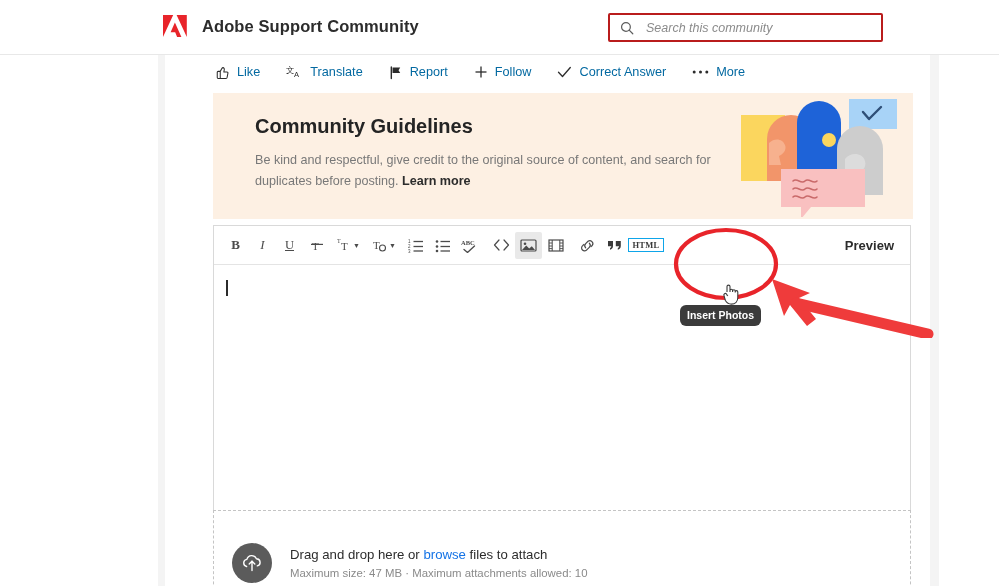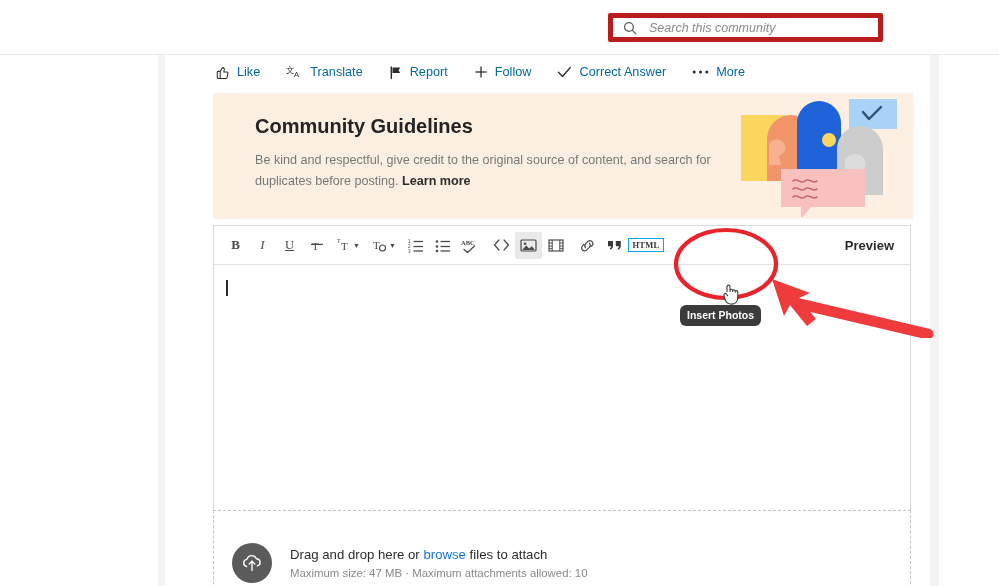--- a/index.html
+++ b/index.html
@@ -15,21 +15,21 @@
   .header {
     position: absolute; left:0; top:0; width:999px; height:55px;
     background:#ffffff; border-bottom:1px solid #e8e8e8;
   }
   .brand { position:absolute; left:162px; top:14px; display:flex; align-items:center; gap:14px; }
   .adobe-logo { width:26px; height:24px; display:block; }
   .brand-title { font-size:16.5px; color:#2c2c2c; font-weight:700; letter-spacing:0.1px; white-space:nowrap; }
 
   .search-box {
     position:absolute; left:608px; top:13px; width:275px; height:29px;
-    border:5px solid #b91c1c; border-radius:2px; background:#fff;
+    border:2px solid #b91c1c; border-radius:2px; background:#fff;
     display:flex; align-items:center; padding:0 8px 0 10px;
   }
   .search-icon { width:14px; height:14px; flex:none; margin-right:12px; color:#6e6e6e; }
   .search-input {
     border:none; outline:none; font-size:12.5px; width:100%;
     font-family:"Liberation Sans", sans-serif; color:#3a3a3a; background:transparent;
   }
   .search-input::placeholder { color:#8b8b8b; font-style:italic; }
 
   
@@ -126,20 +126,27 @@
   .attach-title { font-size:13.2px; color:#2c2c2c; line-height:1.4; }
   .attach-link { color:#1473e6; text-decoration:none; }
   .attach-sub { font-size:11.4px; color:#8a8a8a; margin-top:3px; }
 </style>
 </head>
 <body>
 
 <div class="page">
 
   <div class="header">
+    <div class="brand">
+      <svg class="adobe-logo" viewBox="0 0 26 24">
+        <path fill="#e8242a" d="M0 0h26v24H0z" opacity="0"></path>
+        <path fill="#e8242a" d="M1 1h10.2L1 23V1zM24.8 1H14.6L24.8 23V1zM12.9 8.4l6.5 14.6h-4.3l-1.9-4.8H8.6l4.3-9.8z"></path>
+      </svg>
+      <span class="brand-title">Adobe Support Community</span>
+    </div>
 
     <div class="search-box">
       <svg class="search-icon" viewBox="0 0 16 16">
         <circle cx="6.8" cy="6.8" r="5" fill="none" stroke="#5c5c5c" stroke-width="1.4"></circle>
         <line x1="10.5" y1="10.5" x2="14.6" y2="14.6" stroke="#5c5c5c" stroke-width="1.4" stroke-linecap="round"></line>
       </svg>
       <input class="search-input" type="text" placeholder="Search this community" style="">
     </div>
   </div>
 

